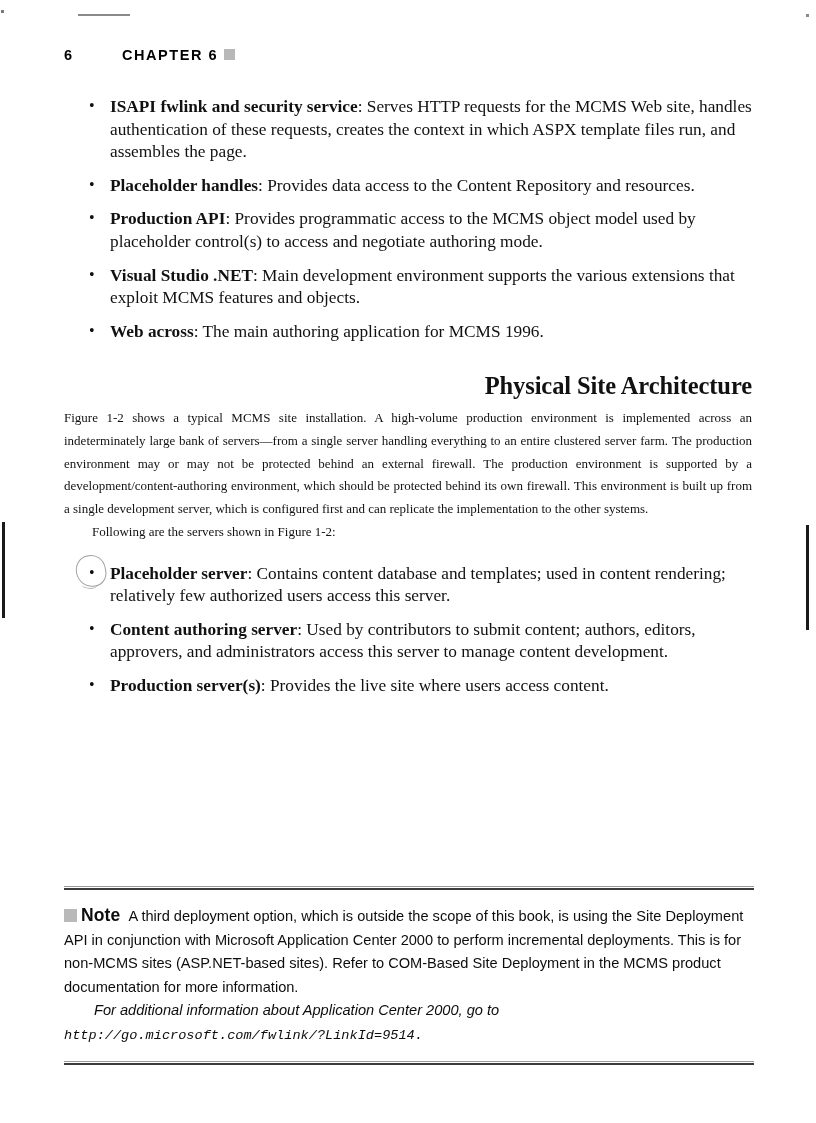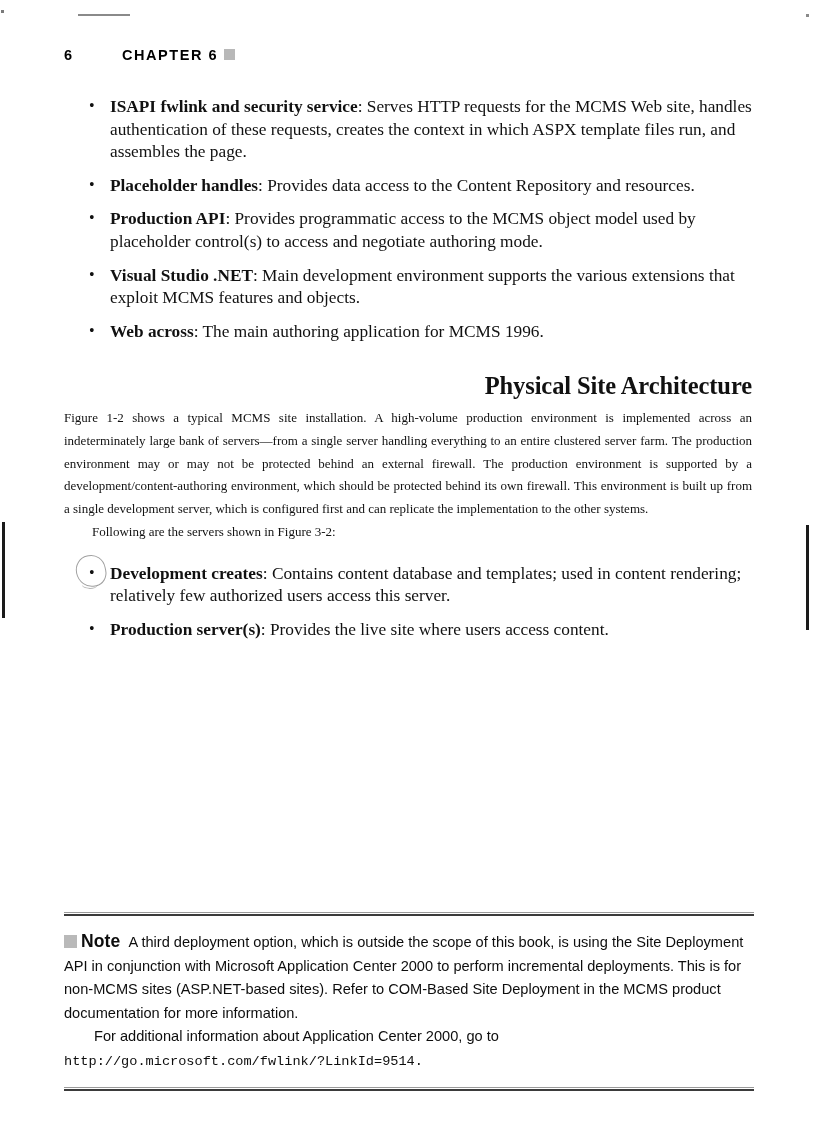--- a/index.html
+++ b/index.html
@@ -159,21 +159,21 @@
   }
   p.body-para.indented { text-indent: 28px; }
 
   .list-block { margin-top: 19px; }
   .list-block.top { margin-top: 0; }
 
   
   .note-box {
     position: absolute;
     left: 64px;
-    top: 912px;
+    top: 886px;
     width: 690px;
     font-family: "Liberation Sans", "DejaVu Sans", sans-serif;
   }
   .note-rule {
     width: 100%;
     height: 4px;
     border-top: 1px solid #9a9a9a;
     border-bottom: 2px solid #3b3b3b;
     box-sizing: border-box;
   }
@@ -191,21 +191,21 @@
     margin-right: 4px;
     position: relative;
     top: 1px;
   }
   .note-label {
     font-weight: bold;
     font-size: 17.5px;
     letter-spacing: 0.1px;
   }
   .note-text { }
-  .note-para2 { text-indent: 30px; }
+  .note-para2 { text-indent: 30px; font-style: italic; }
   .mono {
     font-family: "Liberation Mono", "DejaVu Sans Mono", monospace;
     font-size: 13.6px;
     letter-spacing: 0px;
   }
   .note-rule-bottom {
     width: 100%;
     height: 4px;
     border-top: 1px solid #9a9a9a;
     border-bottom: 2px solid #3b3b3b;
@@ -236,25 +236,26 @@
       <li><span class="term">Placeholder handles</span><span>: Provides data access to the Content Repository and resources.</span></li>
       <li><span class="term">Production API</span><span>: Provides programmatic access to the MCMS object model used by placeholder control(s) to access and negotiate authoring mode.</span></li>
       <li><span class="term">Visual Studio .NET</span><span>: Main development environment supports the various extensions that exploit MCMS features and objects.</span></li>
       <li><span class="term">Web across</span><span>: The main authoring application for MCMS 1996.</span></li>
     </ul>
   </div>
 
   <h2 class="section-title">Physical Site Architecture</h2>
 
   <p class="body-para">Figure 1-2 shows a typical MCMS site installation. A high-volume production environment is implemented across an indeterminately large bank of servers—from a single server handling everything to an entire clustered server farm. The production environment may or may not be protected behind an external firewall. The production environment is supported by a development/content-authoring environment, which should be protected behind its own firewall. This environment is built up from a single development server, which is configured first and can replicate the implementation to the other systems.</p>
-  <p class="body-para indented">Following are the servers shown in Figure 3-2:</p>
+  <p class="body-para indented">Following are the servers shown in Figure 1-2:</p>
 
   <div class="list-block">
     <ul class="bullets">
-      <li><span class="term">Development creates</span><span>: Contains content database and templates; used in content rendering; relatively few authorized users access this server.</span></li>
+      <li><span class="term">Placeholder server</span><span>: Contains content database and templates; used in content rendering; relatively few authorized users access this server.</span></li>
+      <li><span class="term">Content authoring server</span><span>: Used by contributors to submit content; authors, editors, approvers, and administrators access this server to manage content development.</span></li>
       <li><span class="term">Production server(s)</span><span>: Provides the live site where users access content.</span></li>
     </ul>
   </div>
 
 </div>
 
 <div class="scan-pencil-circle"></div>
 <div class="scan-pencil-tail"></div>
 
 <div class="note-box">

